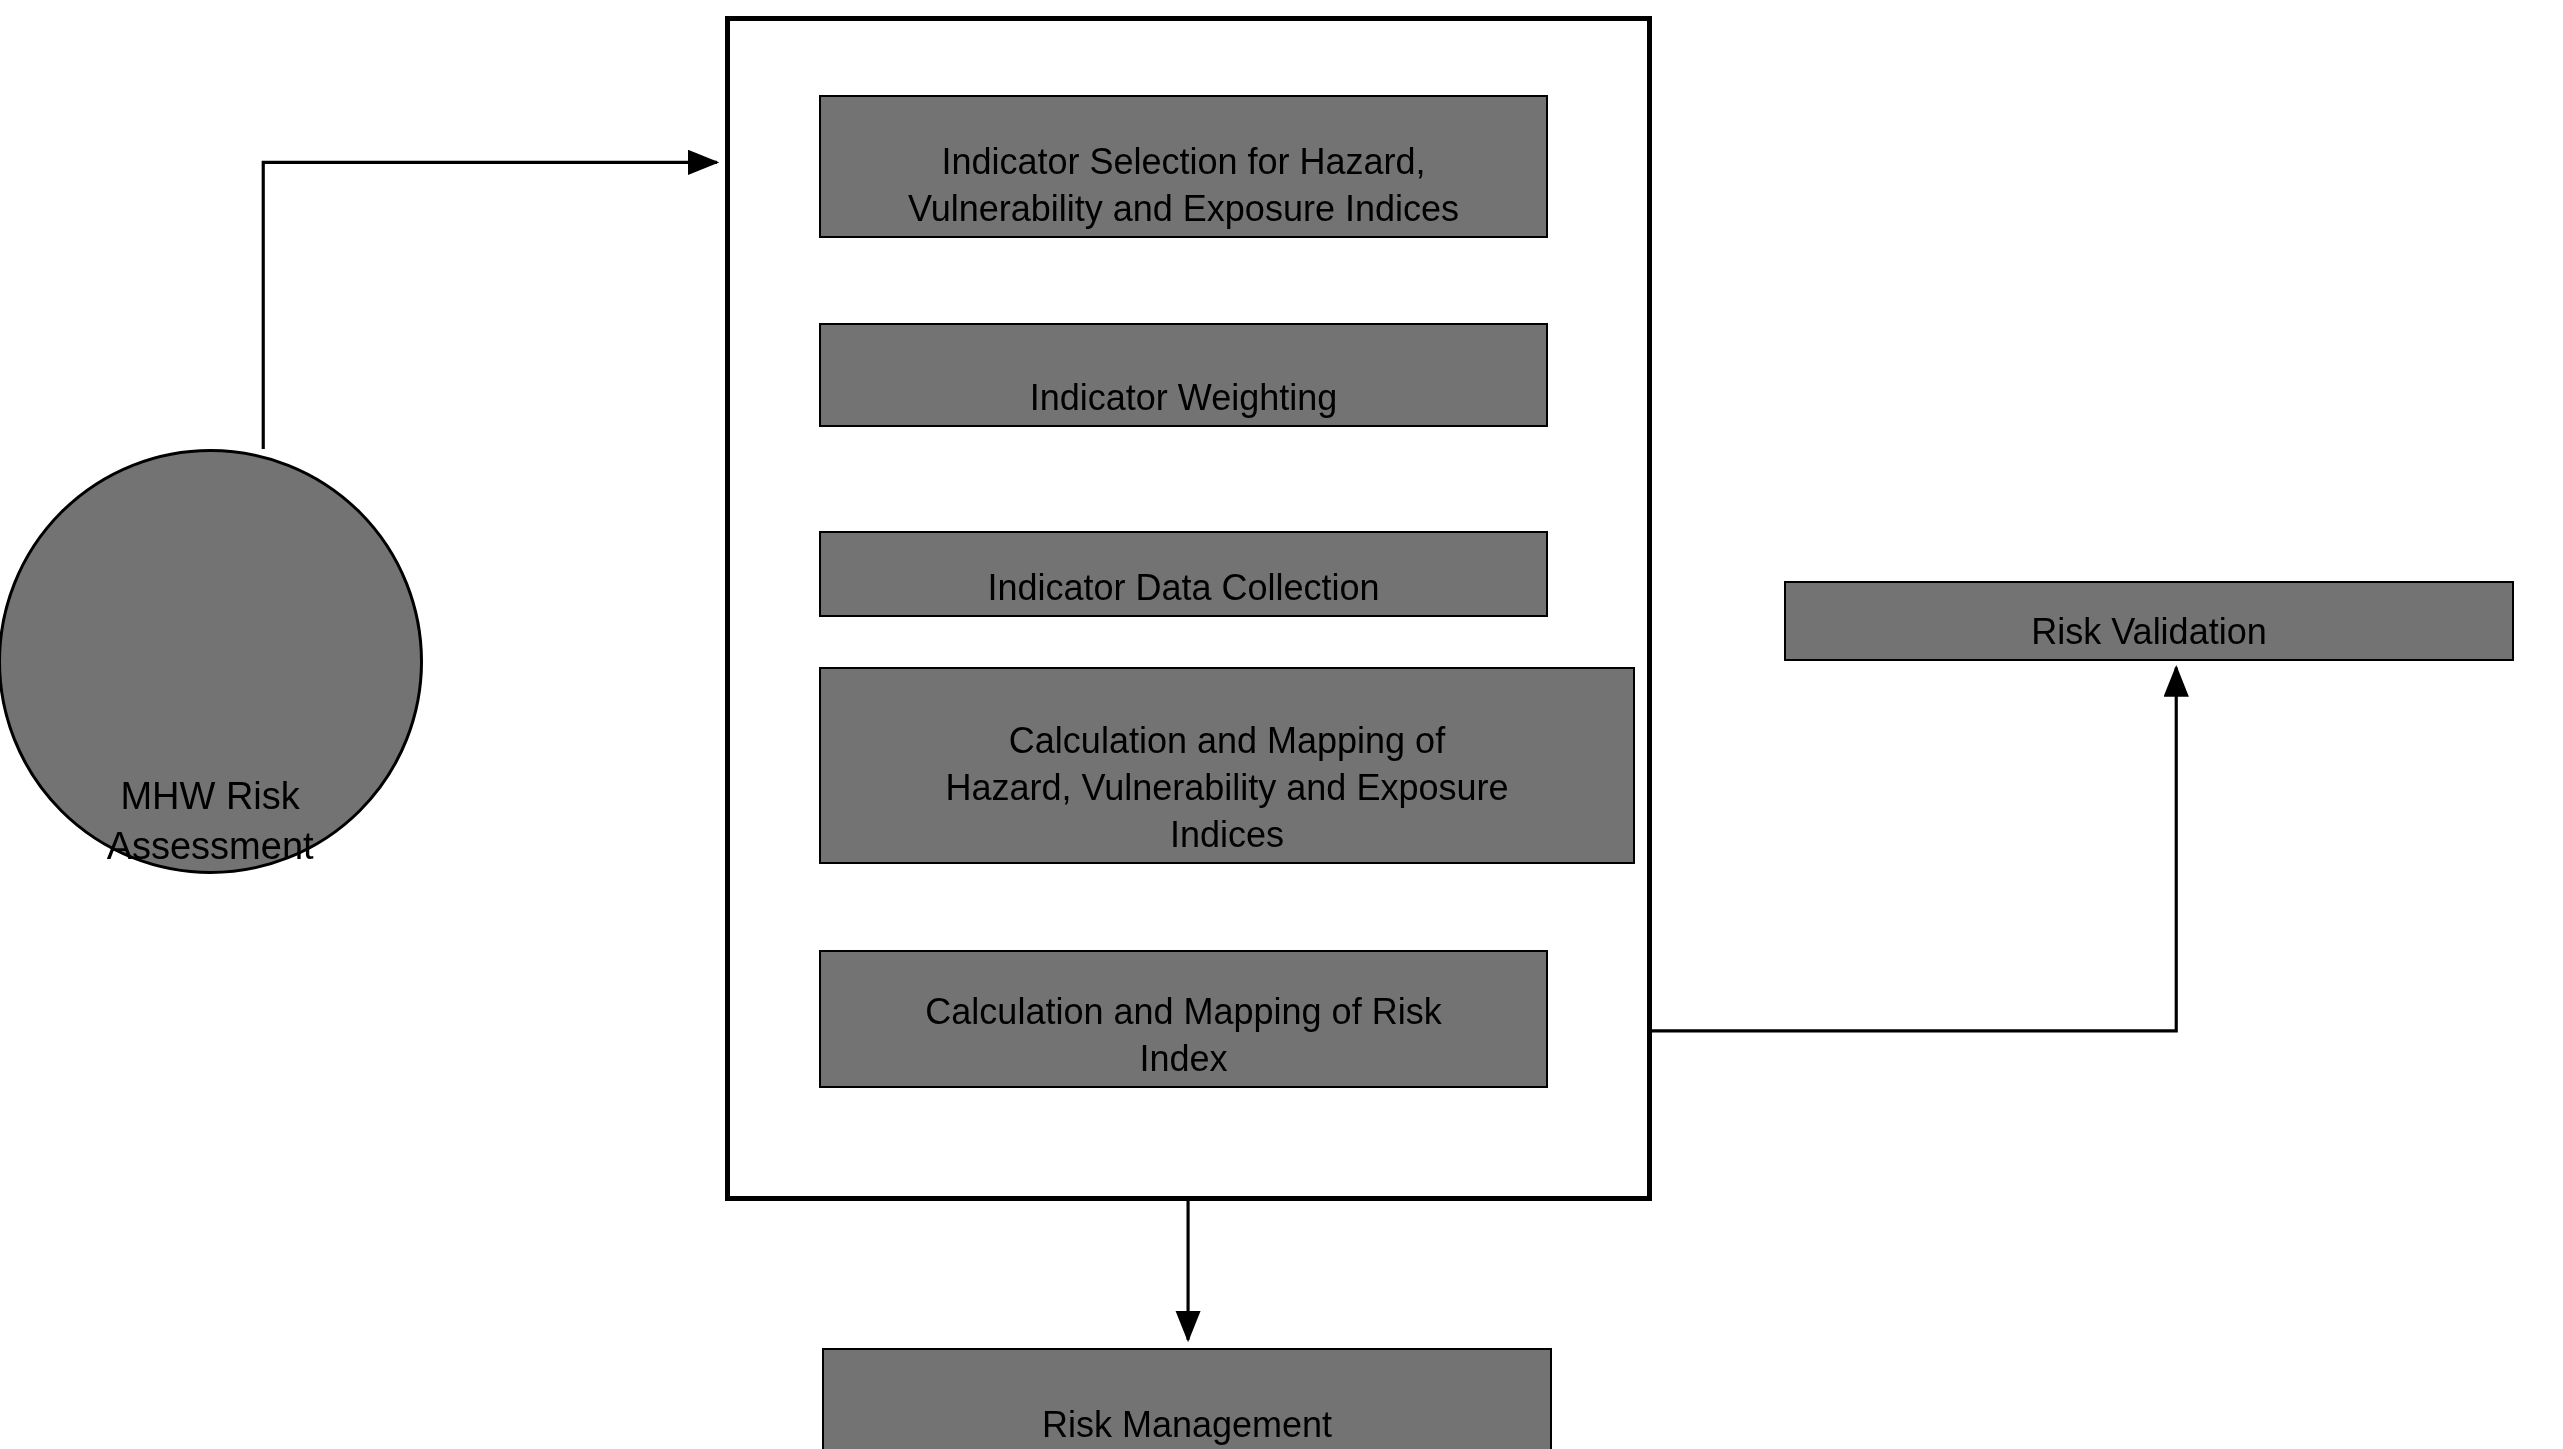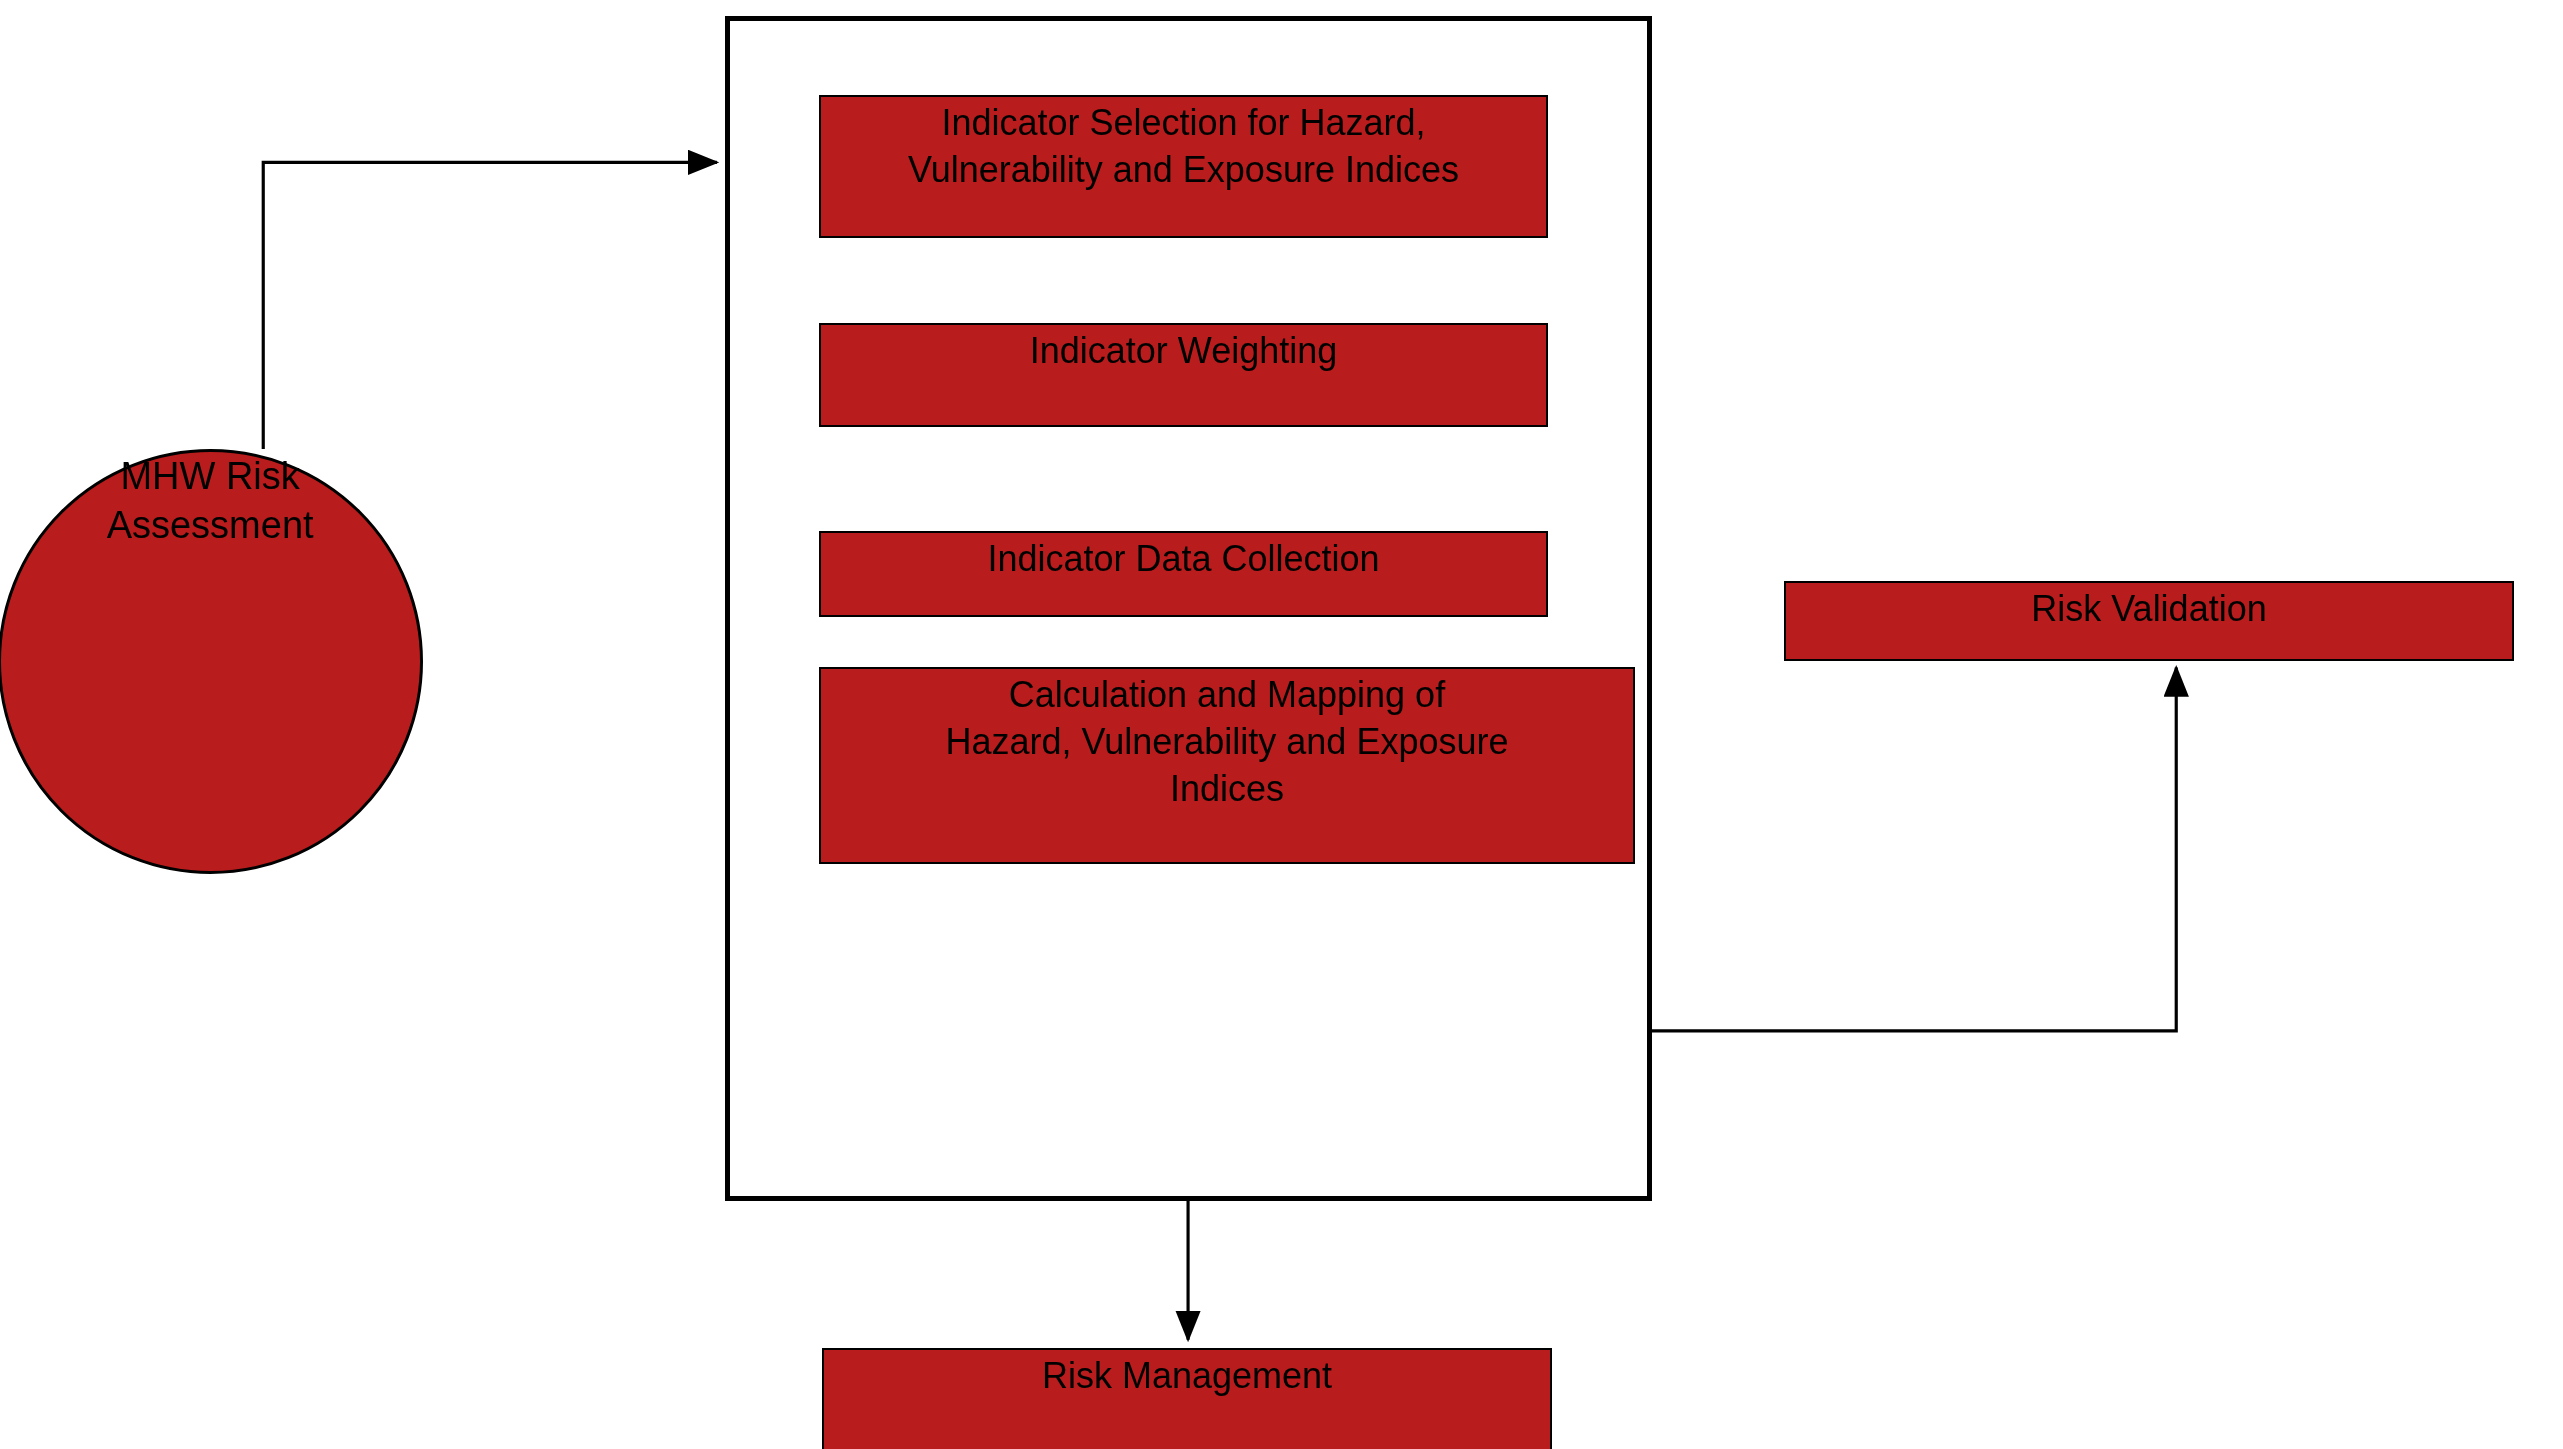--- a/index.html
+++ b/index.html
@@ -23,23 +23,23 @@
     top: 0;
     width: 2563px;
     height: 1449px;
     pointer-events: none;
   }
 
   
   .node {
     position: absolute;
     box-sizing: border-box;
-    background: #b91c1c;
+    background: #737373;
     display: flex;
-    align-items: flex-start;
+    align-items: flex-end;
     justify-content: center;
     text-align: center;
     color: #000000;
     line-height: 1.30;
   }
 
   .process-box {
     border: 2.4px solid #000000;
     font-size: 36px;
     padding: 3.2px 11px;
@@ -137,20 +137,24 @@
   <div id="node-step-3" class="node process-box">
     <span class="node-label">Indicator Data Collection</span>
   </div>
 
   <div id="node-step-4" class="node process-box">
     <span class="node-label">Calculation and Mapping of
 Hazard, Vulnerability and Exposure
 Indices</span>
   </div>
 
+  <div id="node-step-5" class="node process-box">
+    <span class="node-label">Calculation and Mapping of Risk
+Index</span>
+  </div>
 
   <div id="node-validation" class="node process-box">
     <span class="node-label">Risk Validation</span>
   </div>
 
   <div id="node-management" class="node process-box">
     <span class="node-label">Risk Management</span>
   </div>
 
 </div>

